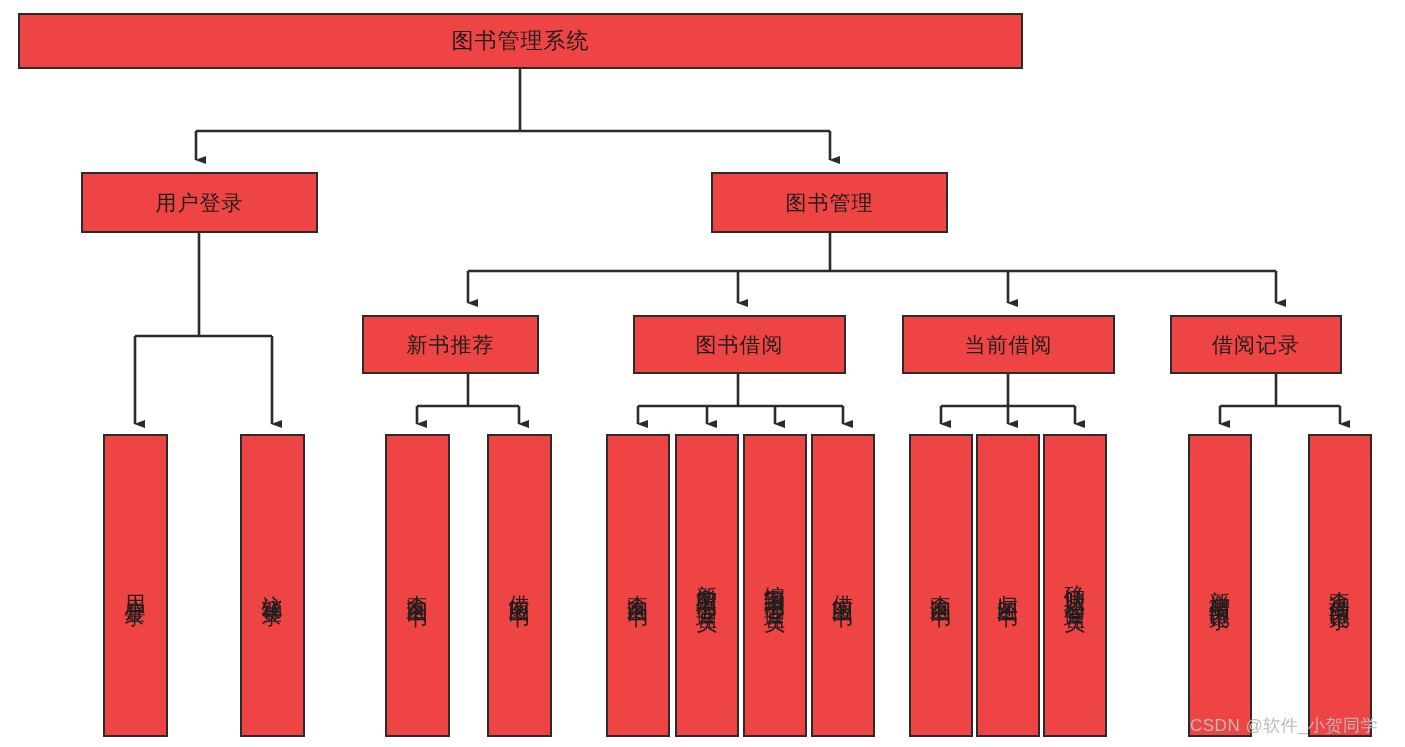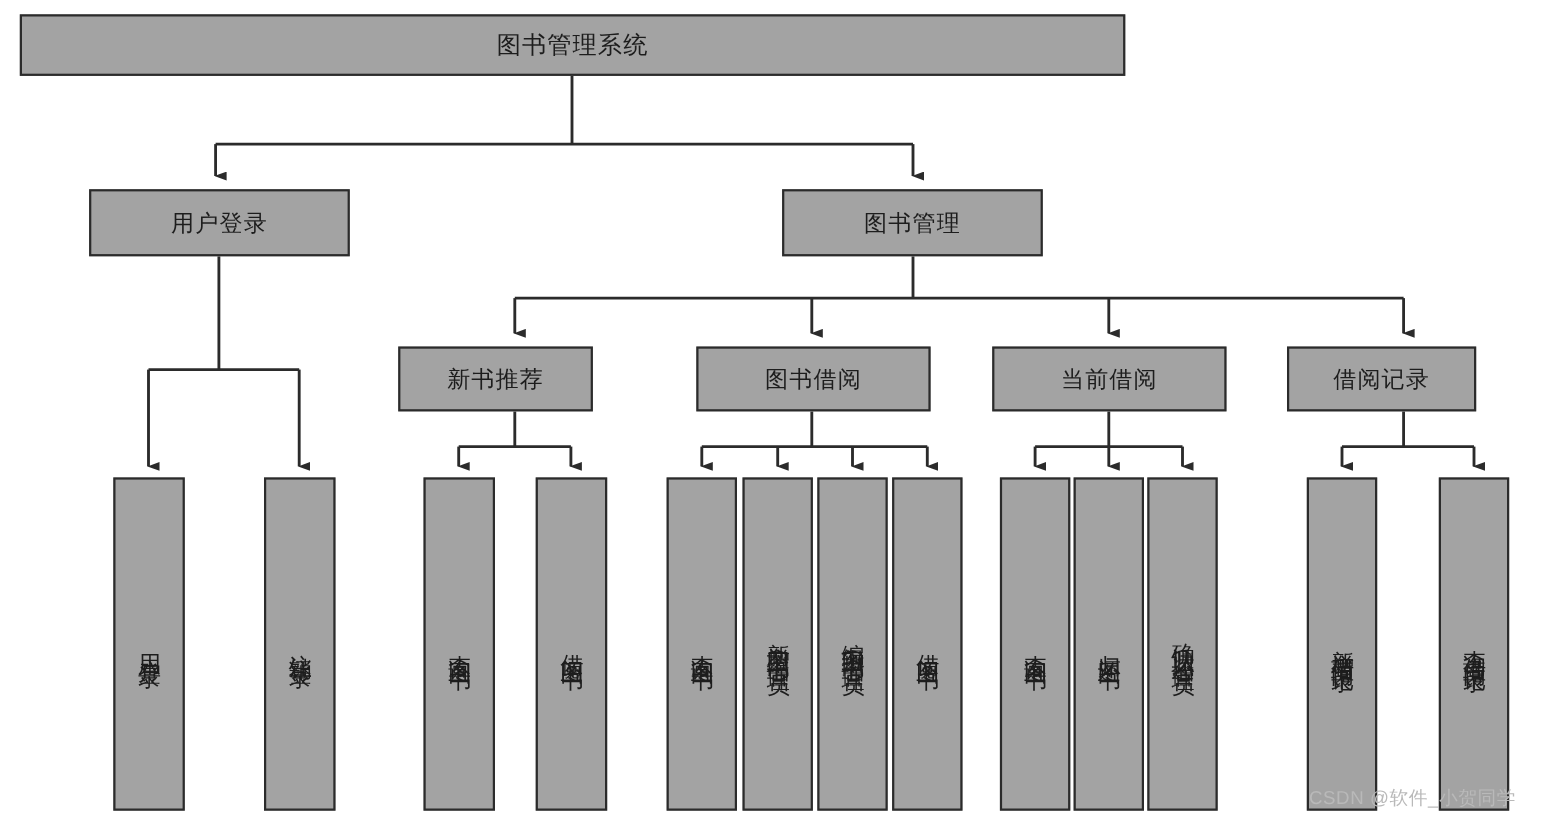--- a/index.html
+++ b/index.html
@@ -22,21 +22,21 @@
     position: absolute;
     left: 0;
     top: 0;
     width: 1405px;
     height: 747px;
     pointer-events: none;
   }
   .node {
     position: absolute;
     box-sizing: border-box;
-    background: #a3a3a3;
+    background: #ef4444;
     border: 2px solid #2b2b2b;
     display: flex;
     align-items: center;
     justify-content: center;
     color: #1d1d1d;
     z-index: 2;
   }
   .node.h {
     font-size: 21px;
     letter-spacing: 1px;

